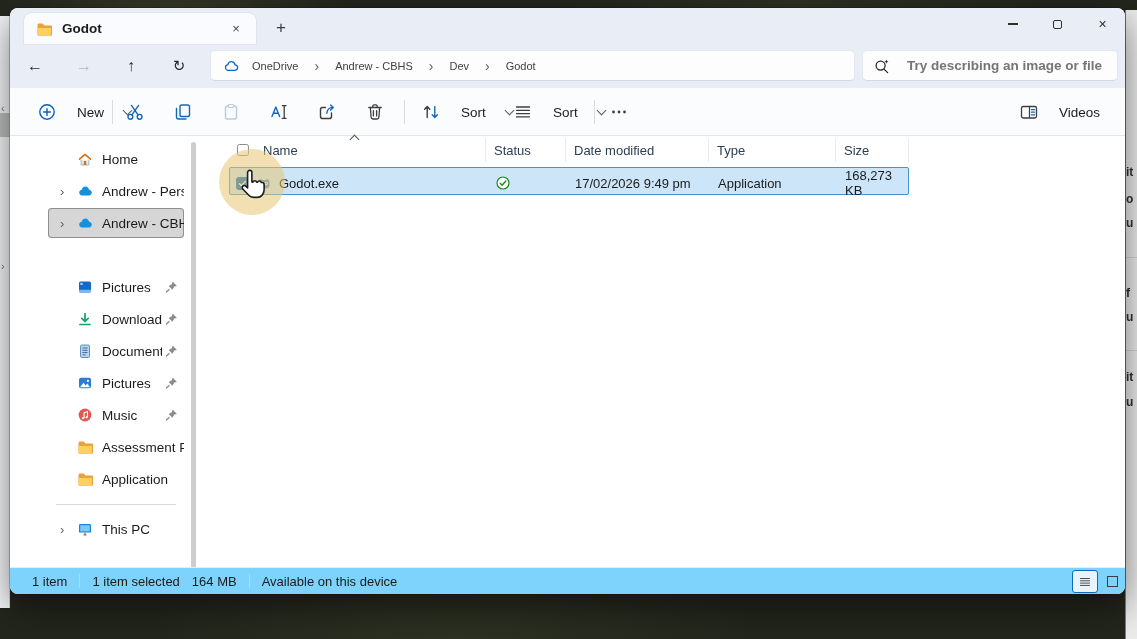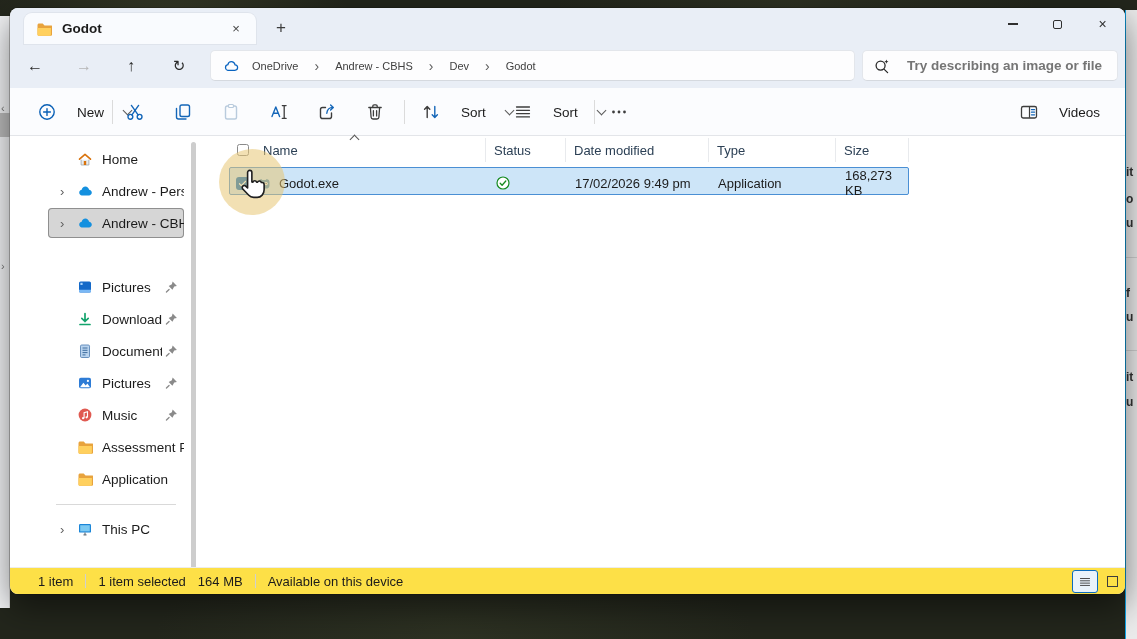--- a/index.html
+++ b/index.html
@@ -101,22 +101,22 @@
     position:absolute; left:33px; top:31px; width:680px; height:28px;
     background:#cde5f8; border:1px solid #4a8fd4; border-radius:2px;
   }
   .rcell { display:flex; align-items:center; padding-left:8px; font-size:13px; color:#1b1b1b; }
   .rcell.first { gap:7px; padding-left:6px; }
   .rcell.size { justify-content:flex-end; padding-right:8px; }
   .cbchecked { width:13px; height:13px; background:#0067c0; border-radius:3px; display:grid; place-items:center; flex:none; }
 
   
   .statusbar {
-    position:absolute; left:0; right:0; bottom:0; height:27px; background:#fde047;
-    border-top:1px solid #ececec; display:flex; align-items:center; padding-left:28px; gap:12px;
+    position:absolute; left:0; right:0; bottom:0; height:27px; background:#7dd3fc;
+    border-top:1px solid #ececec; display:flex; align-items:center; padding-left:22px; gap:12px;
   }
   .statusbar .st { font-size:13px; color:#1b1b1b; }
   .vdiv { width:1px; height:14px; background:#d0d0d0; }
   .vt { position:absolute; display:grid; place-items:center; border-radius:3px; }
   .vt.details-view { right:27px; top:2px; width:26px; height:23px; border:1px solid #0b6cbd; background:#e9f3fb; }
   .vt.icons-view { right:1px; top:2px; width:24px; height:23px; }
   .vt .sq { width:11px; height:11px; border:1.3px solid #3d3d3d; }
 
   
   .click-glow { position:absolute; left:219px; top:149px; width:66px; height:66px; border-radius:50%;

